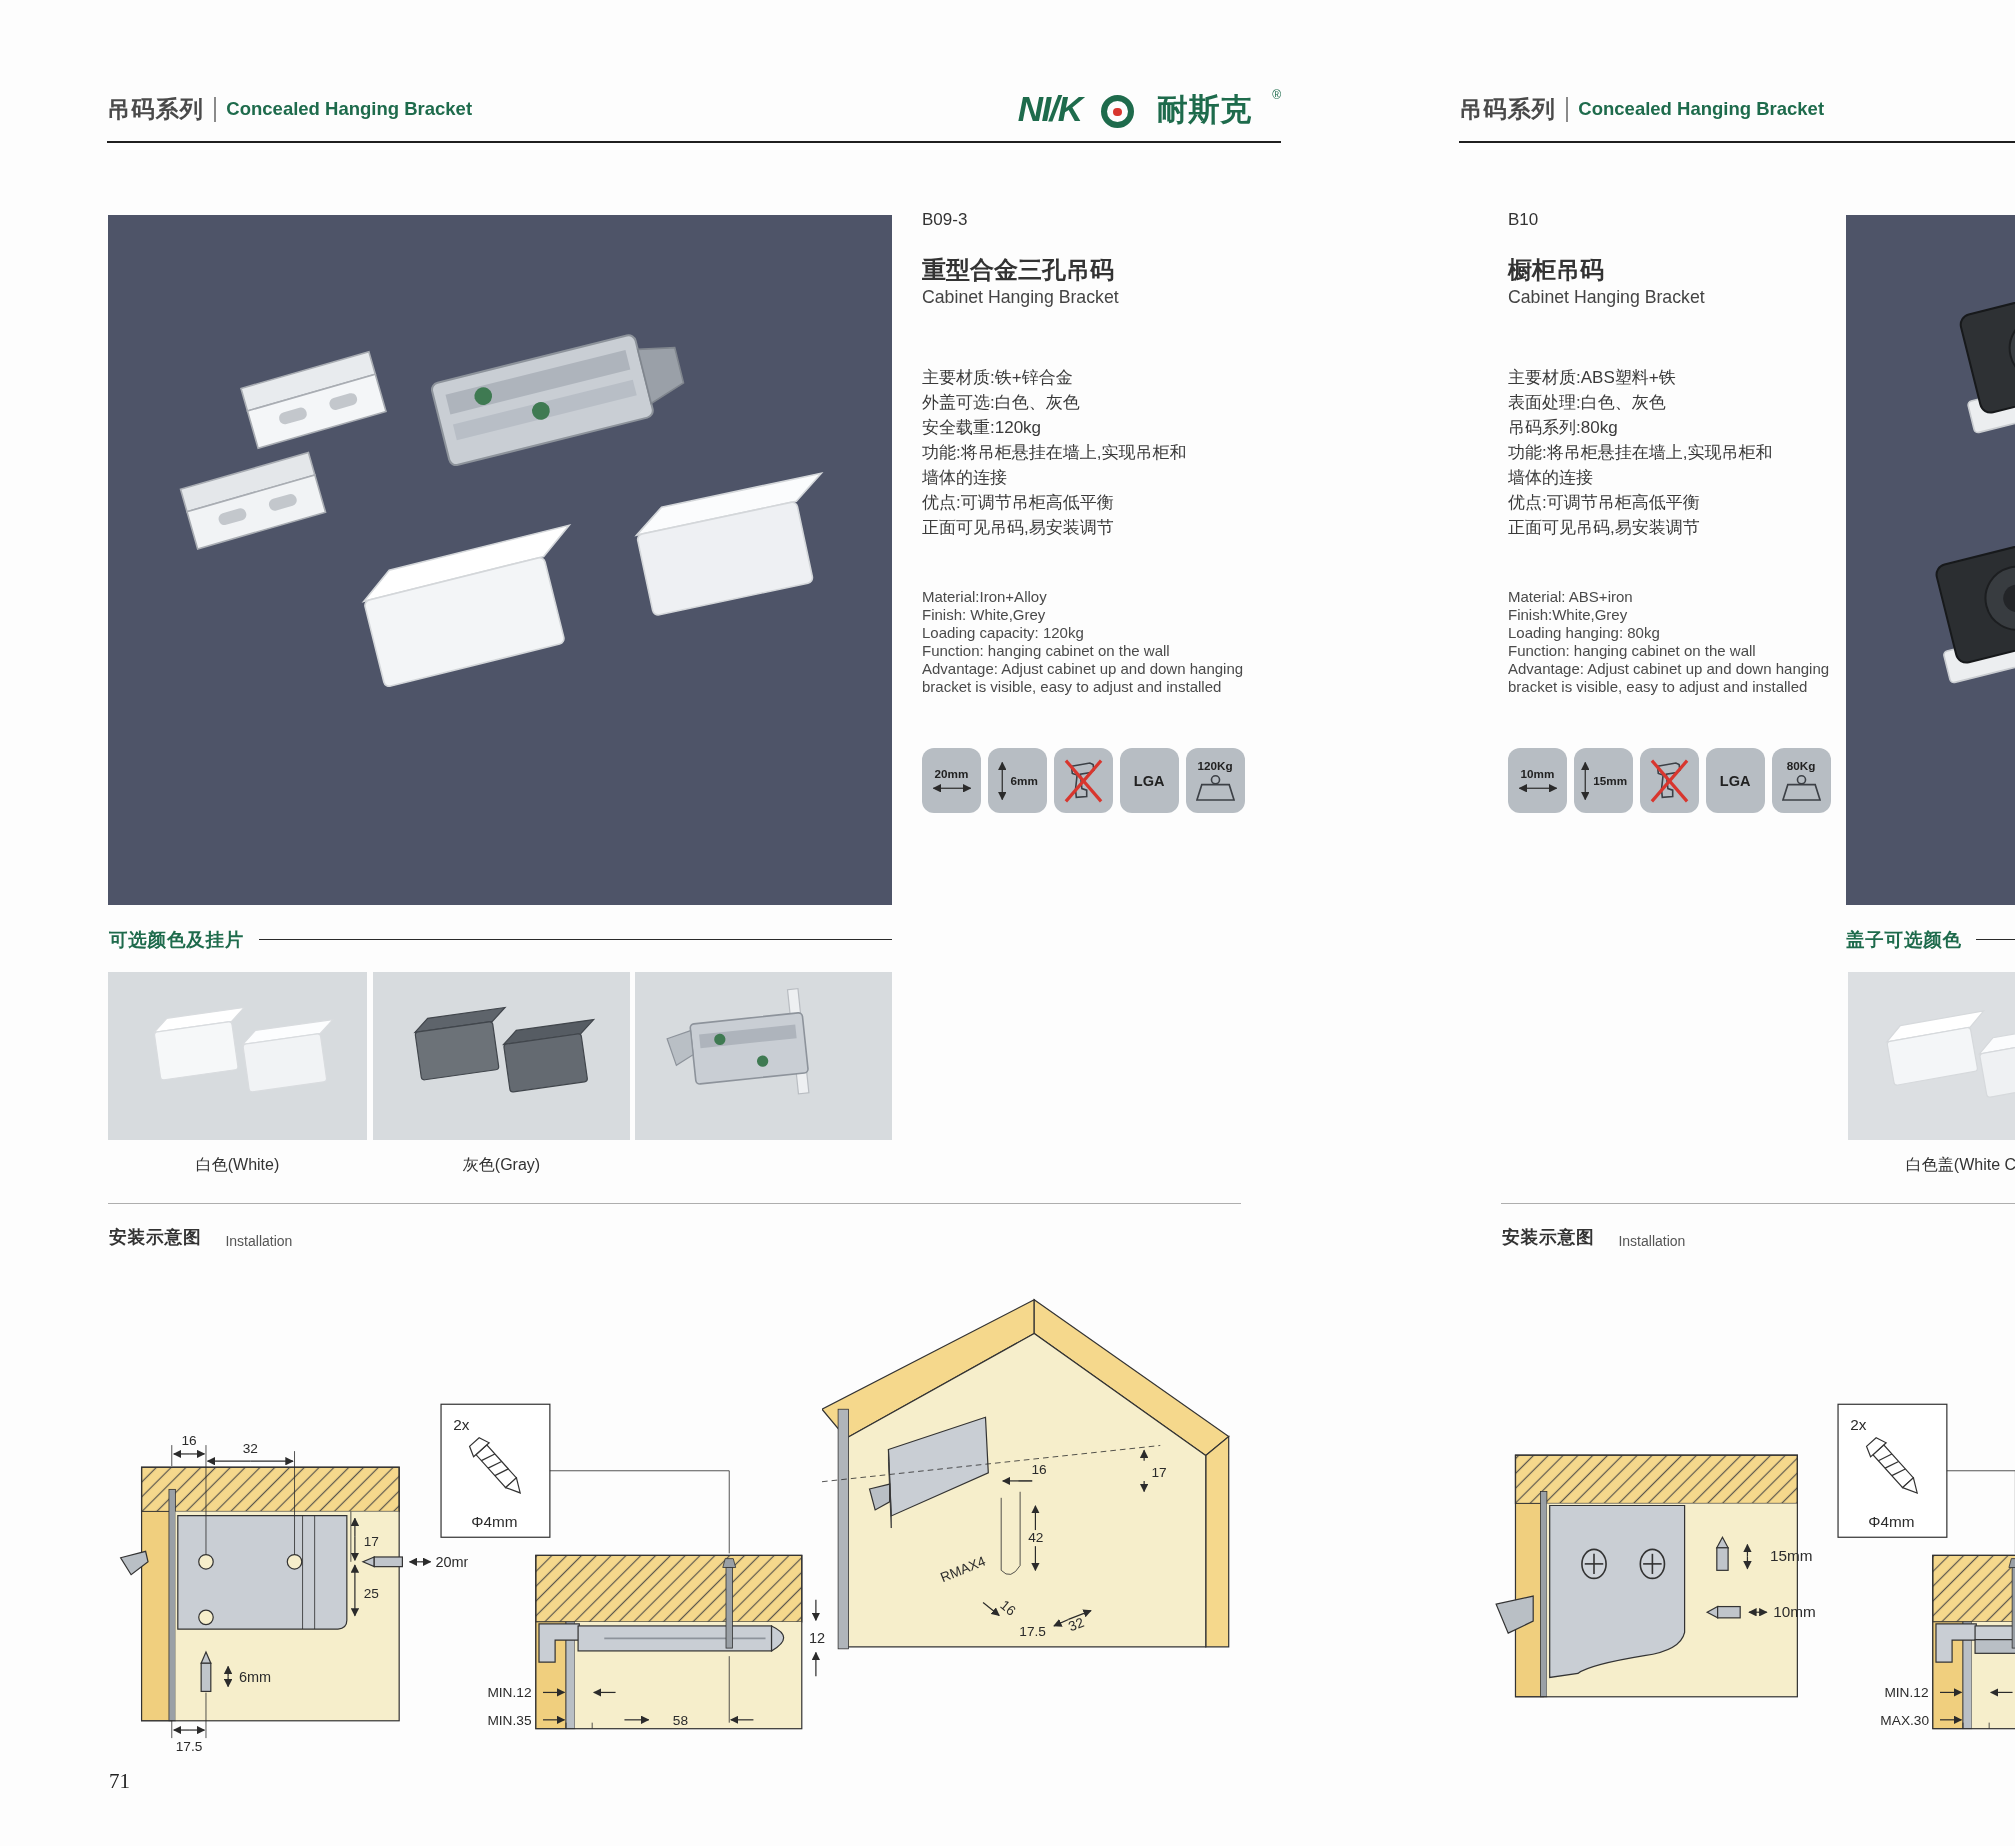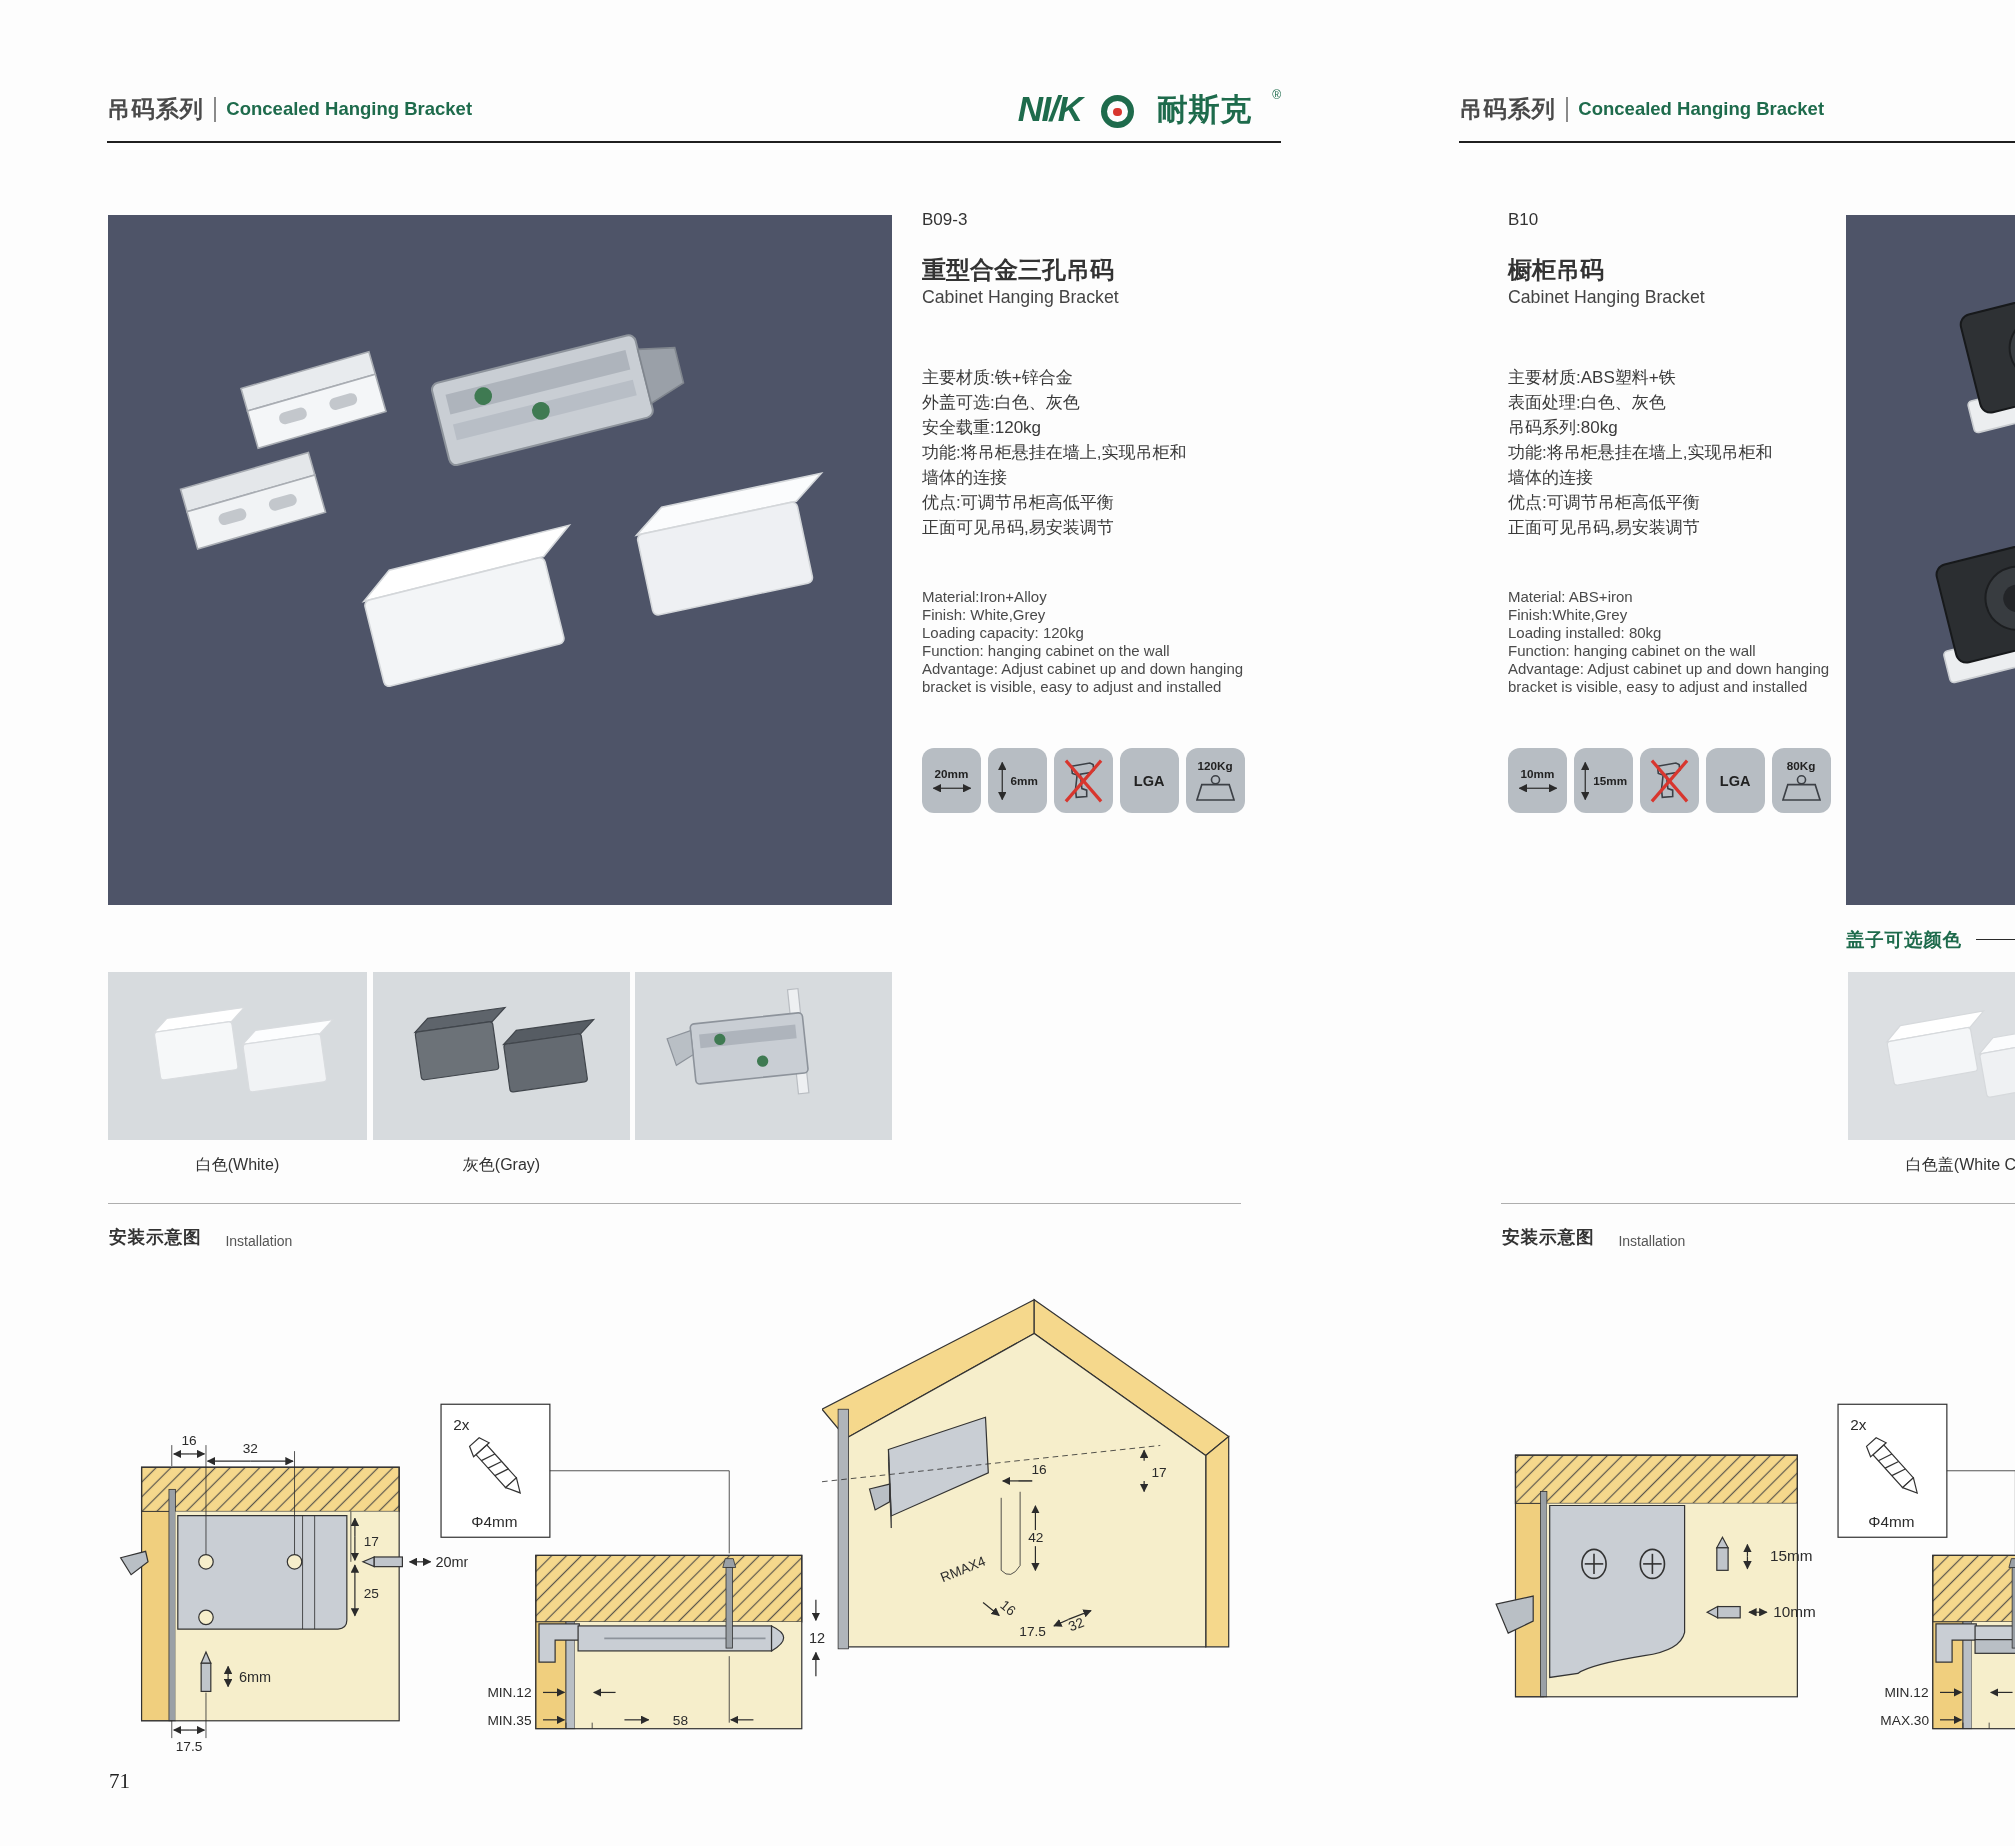--- a/index.html
+++ b/index.html
@@ -167,20 +167,24 @@
       </div>
       <div class="badge">
         <span class="lbl">120Kg</span>
         <svg width="39" height="26.6" viewBox="0 0 96 66">
           <circle cx="48" cy="12" r="10" fill="none" stroke="#3c4046" stroke-width="4"></circle>
           <path d="M14,24 L82,24 L94,62 L2,62 Z" fill="none" stroke="#3c4046" stroke-width="4"></path>
         </svg>
       </div>
     </div>
 
+    <div class="sec-title" style="left:109px;top:927px;width:783px;">
+      <span class="t">可选颜色及挂片</span>
+      <span class="ln"></span>
+    </div>
     <div class="swatch" style="left:108px;top:972px;width:259px;height:168px;">
       <svg viewBox="0 0 642 417" width="259" height="168">
         <g transform="translate(110,120) rotate(-8)">
             <path d="M0,30 L36,0 L230,0 L194,30 Z" fill="#ffffff" stroke="#d9dcdf" stroke-width="3"></path>
             <rect x="0" y="30" width="194" height="120" rx="8" fill="#f6f8f9" stroke="#d9dcdf" stroke-width="3"></rect>
           </g>
         <g transform="translate(330,150) rotate(-8)">
             <path d="M0,30 L36,0 L230,0 L194,30 Z" fill="#fcfdfe" stroke="#d9dcdf" stroke-width="3"></path>
             <rect x="0" y="30" width="194" height="120" rx="8" fill="#f1f3f5" stroke="#d9dcdf" stroke-width="3"></rect>
           </g>
@@ -374,21 +378,21 @@
       <div>表面处理:白色、灰色</div>
       <div>吊码系列:80kg</div>
       <div>功能:将吊柜悬挂在墙上,实现吊柜和</div>
       <div>墙体的连接</div>
       <div>优点:可调节吊柜高低平衡</div>
       <div>正面可见吊码,易安装调节</div>
     </div>
     <div class="specs-en" style="left:156px;top:588px;">
       <div>Material: ABS+iron</div>
       <div>Finish:White,Grey</div>
-      <div>Loading installed: 80kg</div>
+      <div>Loading hanging: 80kg</div>
       <div>Function: hanging cabinet on the wall</div>
       <div>Advantage: Adjust cabinet up and down hanging</div>
       <div>bracket is visible, easy to adjust and installed</div>
     </div>
 
     <div class="badges" style="left:156px;top:748px;">
       <div class="badge">
         <span class="lbl">10mm</span>
         <svg width="42" height="10.5" viewBox="0 0 104 26">
             <line x1="52" y1="13" x2="6" y2="13" class="dim" marker-end="url(#arr)"></line>

